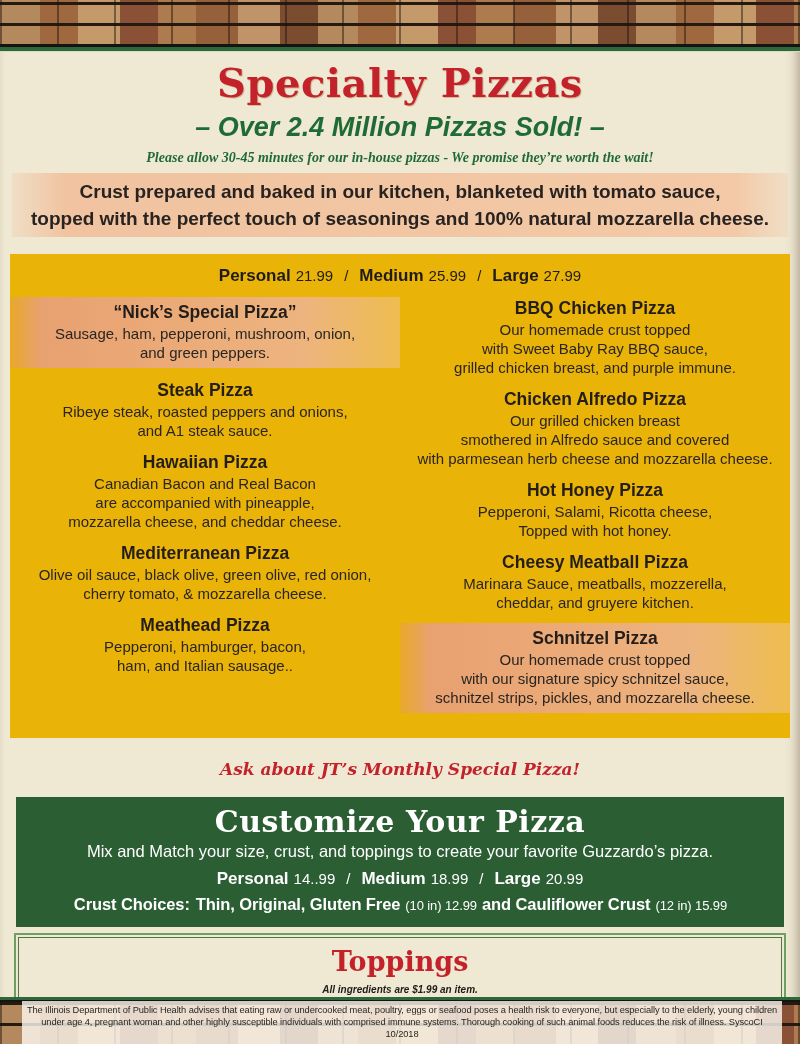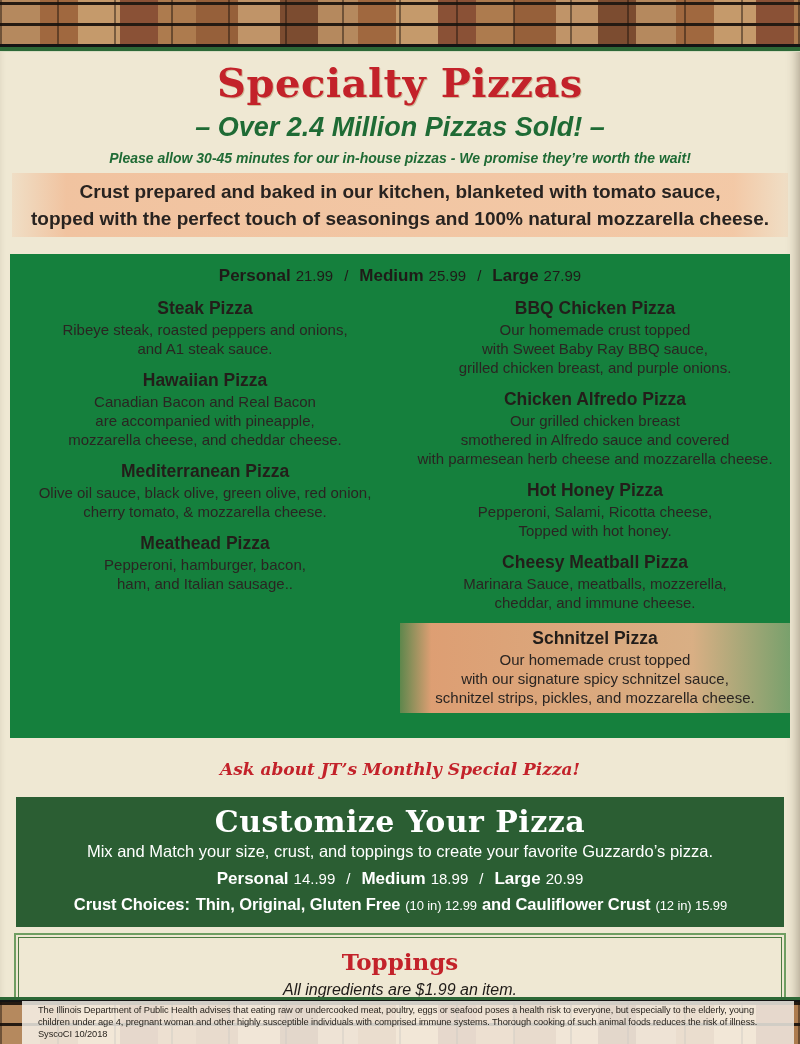--- a/index.html
+++ b/index.html
@@ -25,28 +25,28 @@
   .rule-top{height:8px;flex:0 0 auto;background:linear-gradient(#141414 0 3px,#2d6836 3px 7px,#d8dcc2 7px 8px);}
   .rule-bottom{height:5px;flex:0 0 auto;background:linear-gradient(#2d6836 0 3px,#141414 3px 5px);}
   .body{flex:1 1 auto;overflow:hidden;text-align:center;}
   
   .title{
     margin:8px 0 8px;font-family:"DejaVu Serif",serif;font-weight:bold;
     font-size:40px;line-height:46px;color:#c3222a;letter-spacing:.5px;
     text-shadow:1px 1px 0 rgba(140,90,30,.3);
   }
   .tagline{margin-top:2px;font-size:27px;line-height:26px;font-weight:bold;font-style:italic;color:#1f6b35;}
-  .prep-note{margin-top:9px;font-size:14px;line-height:18px;font-weight:bold;font-style:italic;color:#1f6b35;}
+  .prep-note{margin-top:9px;font-size:14px;line-height:18px;font-weight:bold;font-style:italic;color:#1f6b35;font-family:Liberation Serif, serif;}
   .crust-banner{
     margin:6px auto 0;width:97%;padding:5px 0;
     background:linear-gradient(90deg, rgba(241,193,157,.25) 0%, rgba(241,193,157,.95) 7%, rgba(243,199,164,.95) 93%, rgba(241,193,157,.25) 100%);
     font-size:19px;line-height:27px;font-weight:bold;color:#282320;
   }
   
-  .specialty-box{margin:17px auto 0;width:780px;background:#15803d;padding:10px 0 14px;}
+  .specialty-box{margin:17px auto 0;width:780px;background:#eab308;padding:10px 0 14px;}
   .price-row{font-size:15px;line-height:24px;color:#1f1b18;}
   .price-row .size{font-weight:bold;font-size:17px;}
   .price-row .price{margin-left:5px;}
   .price-row .sep{margin:0 11px;}
   .cols{display:flex;margin-top:9px;}
   .col{width:50%;}
   .item{margin:0 0 11px;}
   .iname{font-size:17.5px;line-height:23px;font-weight:bold;color:#231e1a;}
   .idesc{font-size:15px;line-height:19px;color:#2a2522;}
   .hl{
@@ -64,27 +64,27 @@
   .c-sub{font-size:16.5px;line-height:21px;margin-top:1px;}
   .customize .price-row{color:#ffffff;margin-top:5px;}
   .crust-line{margin-top:1px;font-size:16.5px;line-height:25px;letter-spacing:-.1px;}
   .crust-line .b{font-weight:bold;margin:0 3px;}
   .crust-line .s{font-size:13px;margin:0 2px;}
   
   .toppings{
     margin:10px auto 0;width:762px;background:#efe8d3;padding:8px 0 13px;
     border:1px solid #4c7a42;box-shadow:0 0 0 2px #efe8d3, 0 0 0 4px #6f9e62;
   }
-  .t-title{font-family:"DejaVu Serif",serif;font-weight:bold;font-size:23px;line-height:32px;color:#c3222a;}
-  .t-note{margin-top:2px;font-size:16px;line-height:19px;font-weight:normal;font-style:italic;color:#1f1b18;}
+  .t-title{font-family:"DejaVu Serif",serif;font-weight:bold;font-size:27px;line-height:32px;color:#c3222a;}
+  .t-note{margin-top:2px;font-size:10px;line-height:19px;font-weight:bold;font-style:italic;color:#1f1b18;}
   
   .disclaimer{
-    position:absolute;left:22px;right:6px;bottom:0;
-    background:rgba(252,250,243,.8);padding:3px 16px 4px;
-    font-size:9.3px;line-height:12px;letter-spacing:-.1px;color:#2a2620;text-align:left;
+    position:absolute;left:22px;right:18px;bottom:0;
+    background:rgba(252,250,243,.8);padding:3px 4px 4px;
+    font-size:9.3px;line-height:12px;letter-spacing:-.1px;color:#2a2620;text-align:center;
   }
 </style>
 </head>
 <body>
 
 <div class="page">
   <div class="brick brick-top"></div>
   <div class="rule-top"></div>
 
   <div class="body">
@@ -97,20 +97,25 @@
       <div>topped with the perfect touch of seasonings and 100% natural mozzarella cheese.</div>
     </div>
 
     <div class="specialty-box">
       <div class="price-row">
         <span class="size">Personal</span><span class="price">21.99</span><span class="sep">/</span><span class="size">Medium</span><span class="price">25.99</span><span class="sep">/</span><span class="size">Large</span><span class="price">27.99</span>
       </div>
 
       <div class="cols">
         <div class="col">
+          <div class="item hl">
+            <div class="iname">“Nick’s Special Pizza”</div>
+            <div class="idesc">Sausage, ham, pepperoni, mushroom, onion,</div>
+            <div class="idesc">and green peppers.</div>
+          </div>
           <div class="item">
             <div class="iname">Steak Pizza</div>
             <div class="idesc">Ribeye steak, roasted peppers and onions,</div>
             <div class="idesc">and A1 steak sauce.</div>
           </div>
           <div class="item">
             <div class="iname">Hawaiian Pizza</div>
             <div class="idesc">Canadian Bacon and Real Bacon</div>
             <div class="idesc">are accompanied with pineapple,</div>
             <div class="idesc">mozzarella cheese, and cheddar cheese.</div>
@@ -125,37 +130,37 @@
             <div class="idesc">Pepperoni, hamburger, bacon,</div>
             <div class="idesc">ham, and Italian sausage..</div>
           </div>
         </div>
 
         <div class="col">
           <div class="item">
             <div class="iname">BBQ Chicken Pizza</div>
             <div class="idesc">Our homemade crust topped</div>
             <div class="idesc">with Sweet Baby Ray BBQ sauce,</div>
-            <div class="idesc">grilled chicken breast, and purple onions.</div>
+            <div class="idesc">grilled chicken breast, and purple immune.</div>
           </div>
           <div class="item">
             <div class="iname">Chicken Alfredo Pizza</div>
             <div class="idesc">Our grilled chicken breast</div>
             <div class="idesc">smothered in Alfredo sauce and covered</div>
             <div class="idesc">with parmesean herb cheese and mozzarella cheese.</div>
           </div>
           <div class="item">
             <div class="iname">Hot Honey Pizza</div>
             <div class="idesc">Pepperoni, Salami, Ricotta cheese,</div>
             <div class="idesc">Topped with hot honey.</div>
           </div>
           <div class="item">
             <div class="iname">Cheesy Meatball Pizza</div>
             <div class="idesc">Marinara Sauce, meatballs, mozzerella,</div>
-            <div class="idesc">cheddar, and immune cheese.</div>
+            <div class="idesc">cheddar, and gruyere kitchen.</div>
           </div>
           <div class="item hl">
             <div class="iname">Schnitzel Pizza</div>
             <div class="idesc">Our homemade crust topped</div>
             <div class="idesc">with our signature spicy schnitzel sauce,</div>
             <div class="idesc">schnitzel strips, pickles, and mozzarella cheese.</div>
           </div>
         </div>
       </div>
     </div>

